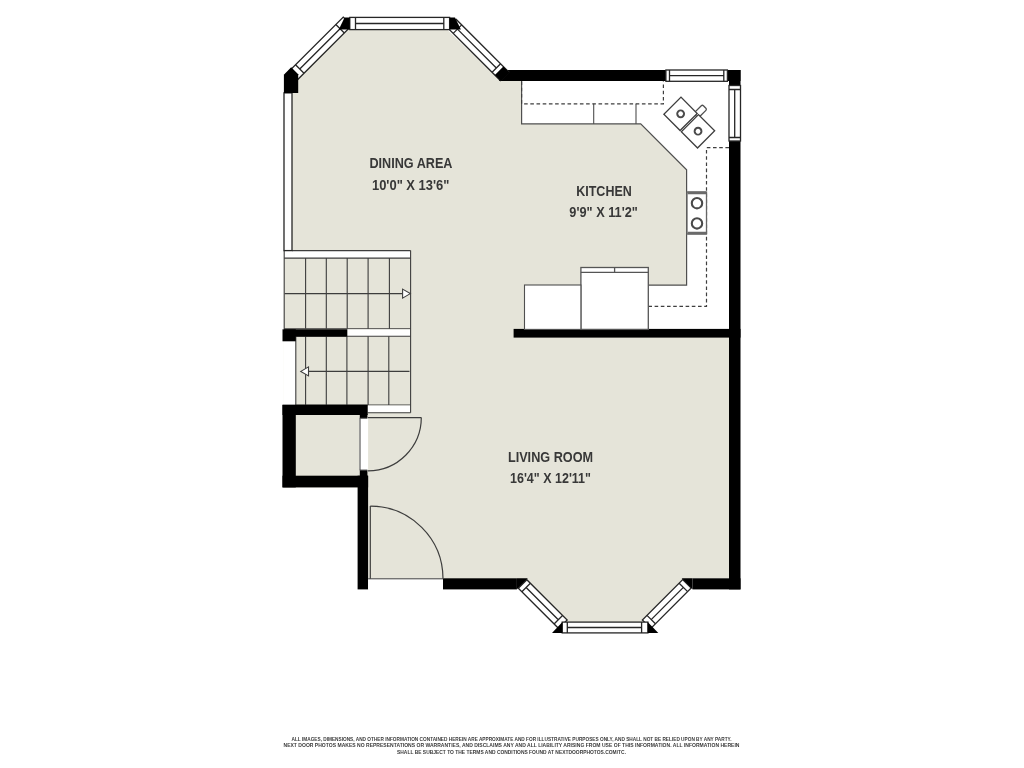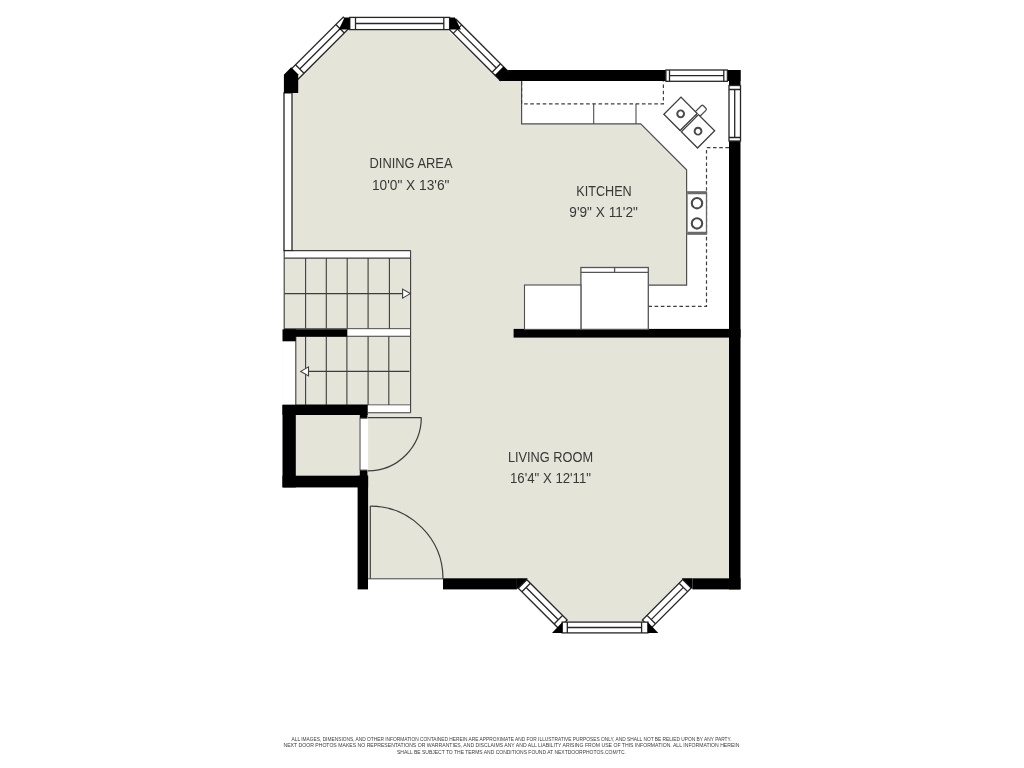--- a/index.html
+++ b/index.html
@@ -1,17 +1,17 @@
 <!DOCTYPE html>
 <html><head>
 <meta charset="utf-8">
 <style>
   html,body{margin:0;padding:0;background:#ffffff;}
   .page{position:relative;width:1024px;height:768px;background:#ffffff;overflow:hidden;
-        font-family:"Liberation Sans", sans-serif;}
+        font-family:"Liberation Sans", sans-serif;font-weight:bold;}
   svg{position:absolute;left:0;top:0;}
   text{font-family:"Liberation Sans", sans-serif;}
 </style>
 </head>
 <body>
 <div class="page">
 <svg width="1024" height="768" viewBox="0 0 1024 768">
 
 <g id="floorbase">
 <path d="M348,29.5 L447,29.5 L501,81 L729,81 L729,578.3 L692.5,578.3 L648,622.4

